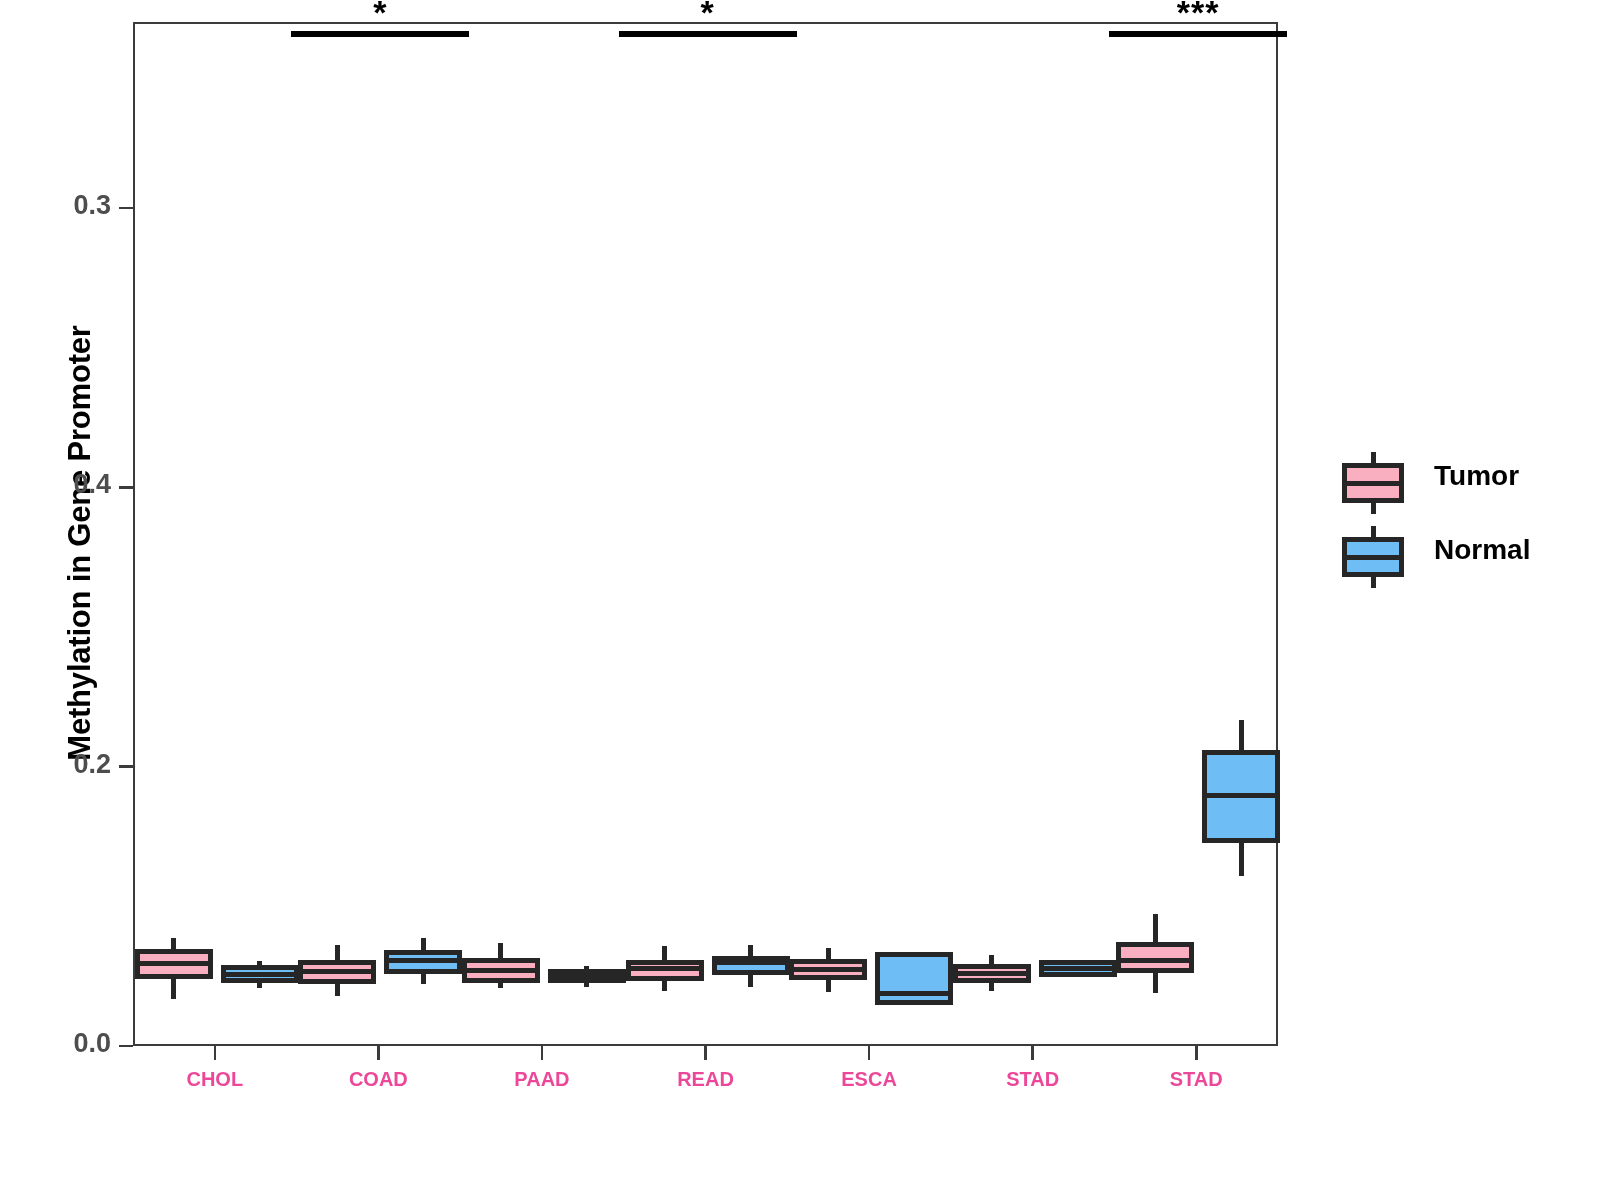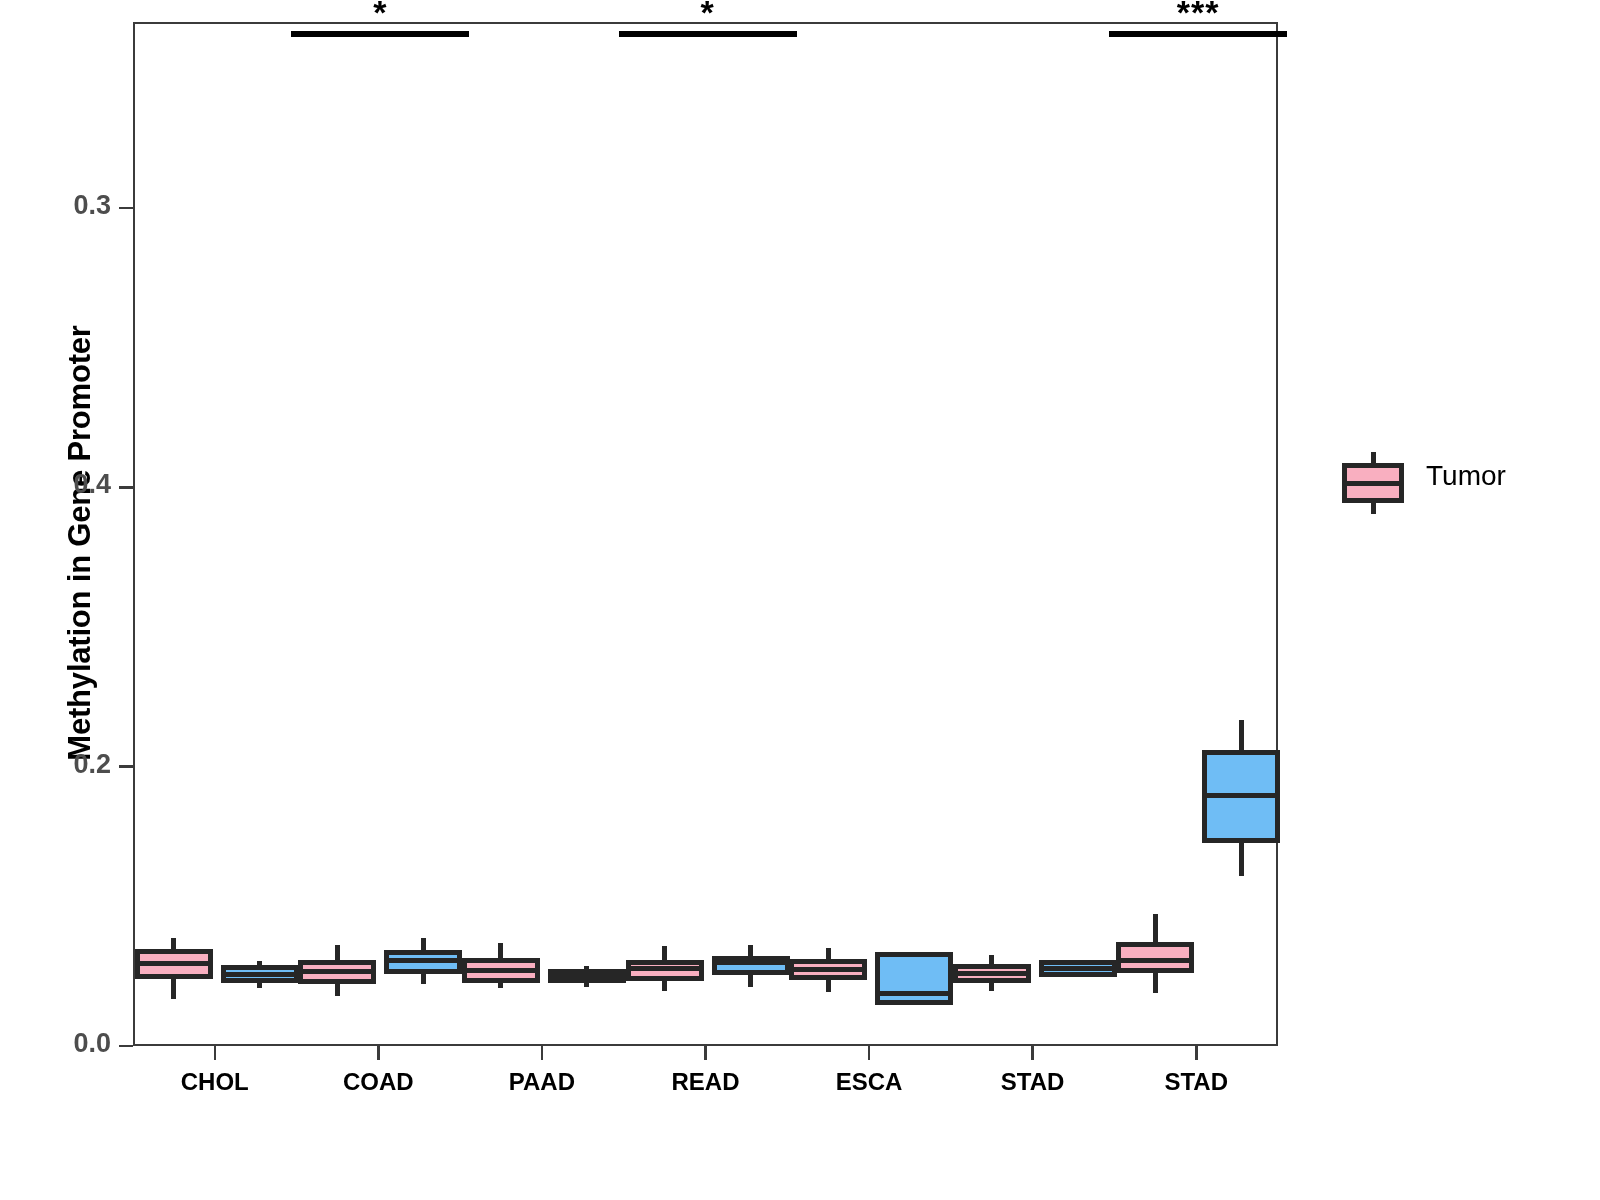--- a/index.html
+++ b/index.html
@@ -27,21 +27,21 @@
   .ytick-row i{
     position:absolute; right:0; top:-1.2px; width:14px; height:2.5px;
     background:#3b3b3b; display:block;
   }
 
   
   .xtick{position:absolute;top:1046px;width:0;height:0;}
   .xtick i{position:absolute;left:-1.2px;top:0;width:2.5px;height:14px;background:#3b3b3b;display:block;}
   .xtick span{
     position:absolute; top:22px; left:0; transform:translateX(-50%);
-    font-size:24px; font-weight:bold; color:#000000; white-space:nowrap;
+    font-size:20px; font-weight:bold; color:#ec4899; white-space:nowrap;
   }
 
   
   .bp{position:absolute;}
   .bp .whisk{position:absolute;left:50%;width:5px;margin-left:-2.5px;background:#262626;}
   .bp .boxrect{position:absolute;left:0;width:100%;box-sizing:border-box;border:5px solid #262626;}
   .bp .median{position:absolute;left:0;width:100%;height:5px;background:#262626;}
 
   
   .sig{position:absolute;}
@@ -52,21 +52,21 @@
   }
 
   
   #legend{position:absolute;left:1334px;top:446px;width:250px;}
   #legend .ltitle{font-size:28px;font-weight:bold;color:#000;margin-bottom:18px;}
   #legend .lrow{position:relative;height:74px;}
   #legend .key{position:absolute;left:8px;top:6px;width:62px;height:62px;}
   #legend .key .kw{position:absolute;left:50%;margin-left:-2.5px;width:5px;background:#262626;}
   #legend .key .kb{position:absolute;left:0;top:11px;width:62px;height:40px;box-sizing:border-box;border:5px solid #262626;}
   #legend .key .km{position:absolute;left:0;top:29px;width:62px;height:5px;background:#262626;}
-  #legend .llab{position:absolute;left:92px;top:14px;font-size:28px;font-weight:normal;color:#000;white-space:nowrap;}
+  #legend .llab{position:absolute;left:100px;top:14px;font-size:28px;font-weight:bold;color:#000;white-space:nowrap;}
 </style>
 </head>
 <body>
 
 <div id="root">
 
   <div id="ylab">Methylation in Gene Promoter</div>
 
   <div id="yaxis">
       <div class="ytick-row" style="top: 1046px;">
@@ -209,16 +209,24 @@
   <div id="legend">
     <div id="legend-rows">
         <div class="lrow">
           <div class="key">
             <div class="kw" style="top: 0px; height: 62px;"></div>
             <div class="kb" style="background: rgb(249, 175, 192);"></div>
             <div class="km"></div>
           </div>
           <div class="llab">Tumor</div>
         </div>
+        <div class="lrow">
+          <div class="key">
+            <div class="kw" style="top: 0px; height: 62px;"></div>
+            <div class="kb" style="background: rgb(111, 189, 245);"></div>
+            <div class="km"></div>
+          </div>
+          <div class="llab">Normal</div>
+        </div>
       </div>
   </div>
 
 </div>
 
 </body></html>

